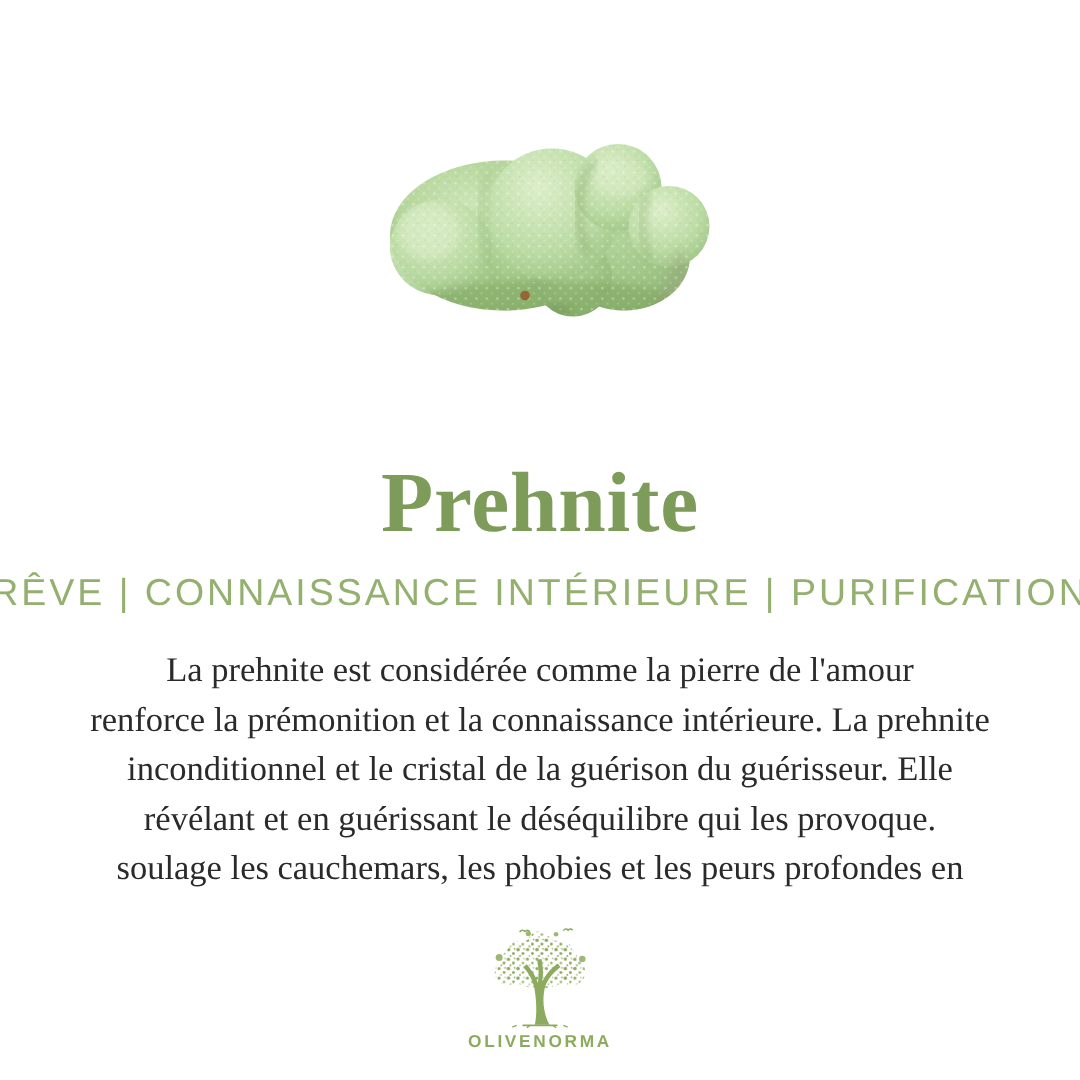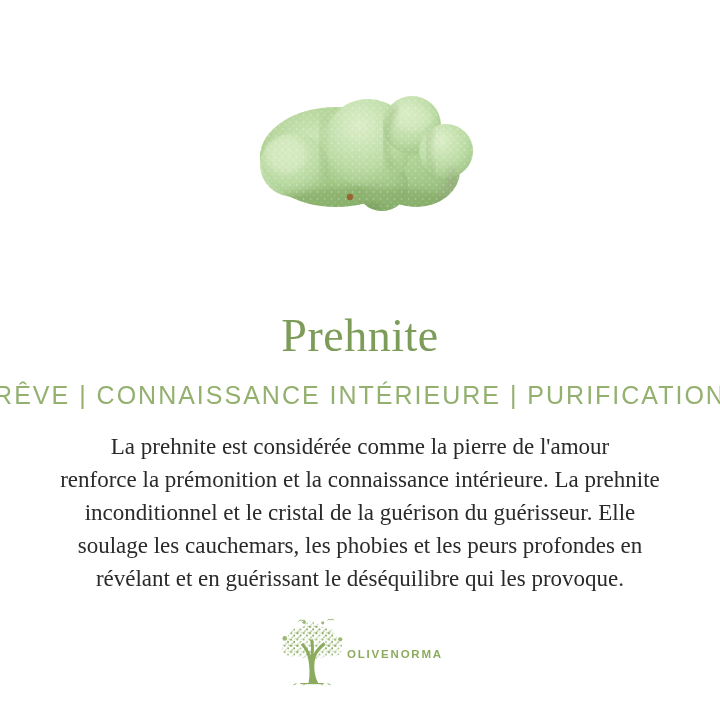--- a/index.html
+++ b/index.html
@@ -25,22 +25,22 @@
     align-items: center;
   }
   .stone-wrap {
     margin-top: 85px;
     width: 228px;
     height: 130px;
   }
   .title {
     margin: 92px 0 0 0;
     font-family: "Liberation Serif", serif;
-    font-weight: 400;
-    font-size: 46px;
+    font-weight: 700;
+    font-size: 57px;
     line-height: 57px;
     letter-spacing: 0.5px;
     color: var(--title-green);
   }
   .subtitle {
     margin-top: 16px;
     font-family: "Liberation Sans", sans-serif;
     font-weight: 400;
     font-size: 25px;
     line-height: 30px;
@@ -57,21 +57,21 @@
     font-size: 23px;
     line-height: 33px;
     color: var(--body-text);
   }
   .description .line {
     white-space: nowrap;
   }
   .brand {
     margin-top: 23px;
     display: flex;
-    flex-direction: row;
+    flex-direction: column;
     align-items: center;
   }
   .brand .tree {
     width: 70px;
     height: 68px;
   }
   .brand-name {
     margin-top: 3px;
     font-family: "Liberation Sans", sans-serif;
     font-weight: 700;
@@ -148,22 +148,22 @@
   </div>
 
   <h1 class="title">Prehnite</h1>
 
   <div class="subtitle">RÊVE | CONNAISSANCE INTÉRIEURE | PURIFICATION</div>
 
   <div class="description">
     <div class="line">La prehnite est considérée comme la pierre de l'amour</div>
     <div class="line">renforce la prémonition et la connaissance intérieure. La prehnite</div>
     <div class="line">inconditionnel et le cristal de la guérison du guérisseur. Elle</div>
+    <div class="line">révélant et en guérissant le déséquilibre qui les provoque.</div>
     <div class="line">soulage les cauchemars, les phobies et les peurs profondes en</div>
-    <div class="line">révélant et en guérissant le déséquilibre qui les provoque.</div>
   </div>
 
   <div class="brand">
     <div class="tree">
       <svg viewBox="0 0 72 68" width="70" height="68">
         <defs>
           <pattern id="lv" width="6.5" height="6.5" patternUnits="userSpaceOnUse">
             <circle cx="1.4" cy="1.6" r="1.05" fill="#8cab5e"></circle>
             <circle cx="4.8" cy="4.2" r="0.85" fill="#8cab5e"></circle>
             <circle cx="2.8" cy="5.8" r="0.6" fill="#8cab5e" opacity="0.8"></circle>

